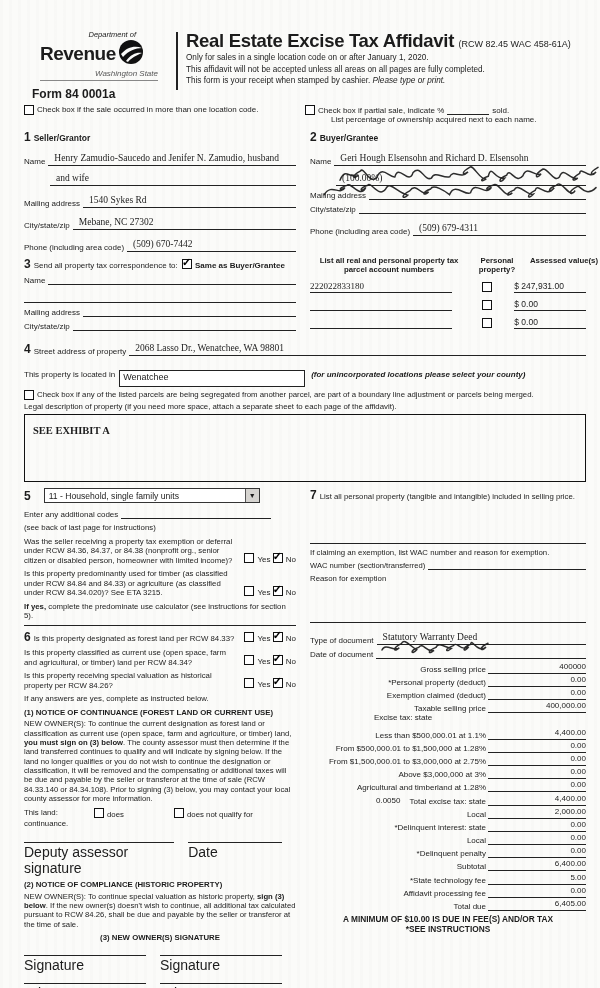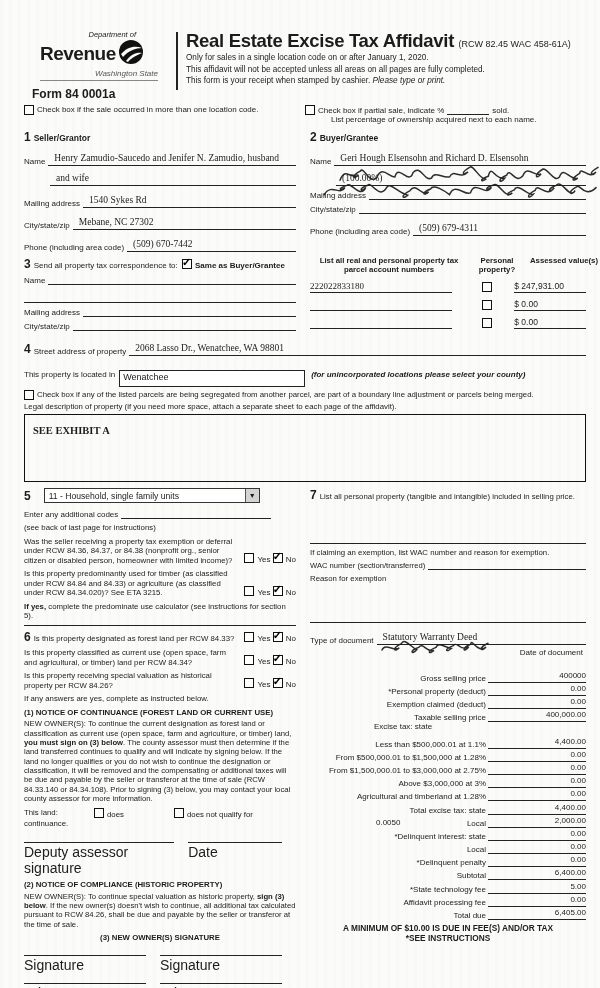--- a/index.html
+++ b/index.html
@@ -71,21 +71,21 @@
   .land-row{display:flex;font-size:7.8px;margin-top:4px;}
   .sig2{display:flex;margin-top:8px;}
   .sig2 .sigc{flex:1;margin-right:14px;}
   .sigline{border-top:1px solid #222;font-size:14px;padding-top:1px;}
   
   .tax{font-size:8px;margin-top:2px;}
   .trow{display:flex;align-items:flex-end;height:13.2px;position:relative;}
   .trow .tlab{width:176px;flex:none;text-align:right;padding-right:2px;}
   .trow .tline{flex:1;border-bottom:1px solid #222;height:10px;}
   .trow .tval{width:64px;flex:none;text-align:right;border-bottom:1px solid #222;height:11px;}
-  .trow .tpre{position:absolute;left:66px;bottom:1px;}
+  .trow .tpre{position:absolute;left:66px;bottom:14px;}
   .tax-h{text-align:center;height:13px;padding-right:90px;}
   .minnote{font-size:8.3px;font-weight:bold;text-align:center;margin-top:3px;line-height:1.25;}
   
   .s8{margin-top:4px;border-top:1.6px solid #222;padding-top:1px;}
   .s8 .cols{margin-top:0;}
   .s8 .fr{margin-top:5px;}
 </style>
 </head>
 <body>
 
@@ -353,21 +353,21 @@
             <span class="lab small">WAC number (section/transferred)</span>
             <span class="ul"></span>
           </div>
       <div class="q">Reason for exemption</div>
       <div style="height:38px;"></div>
       <div style="border-top:1px solid #222;"></div>
       <div class="fr" style="margin-top:3px;">
             <span class="lab">Type of document</span>
             <span class="ul"><span class="typed">Statutory Warranty Deed</span></span>
           </div>
-      <div class="fr" style="position:relative;flex-direction:column;">
+      <div class="fr" style="position:relative;">
             <span class="lab">Date of document</span>
             <span class="ul"></span>
         <div class="scrib" style="left:70px;top:-12px;"><svg width="110" height="20" viewBox="0 0 110 20">
                 <path d="M2 14.0 C5.3 6.0,14.9 16.5,19.3 11.7 c-5 5.2 -8 1 2 -4.0 C24.2 1.1,30.9 11.2,36.7 13.7 c-5 5.8 -8 1 2 -2.3 C43.2 5.6,46.6 17.3,54.0 14.5 c-5 4.4 -8 1 2 -3.1 C58.7 5.4,64.9 11.4,71.3 12.5 c-5 4.3 -8 1 2 -2.9 C77.8 4.4,79.9 16.1,88.7 10.9 c-5 6.8 -8 1 2 -2.5 C91.3 1.0,97.5 18.2,106.0 11.0 c-5 5.6 -8 1 2 -3.7" fill="none" stroke="#1b1b1b" stroke-width="1.5" stroke-linecap="round" opacity="0.92"></path>
               </svg></div>
       </div>
 
       <div class="tax" id="tax-rows">
             <div class="trow">
               <span class="tlab">Gross selling price</span>

